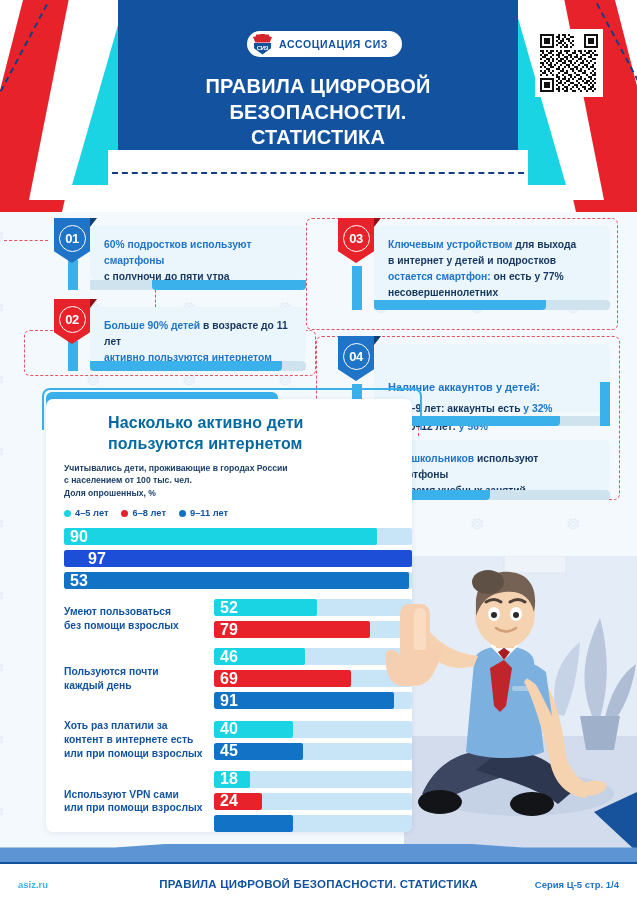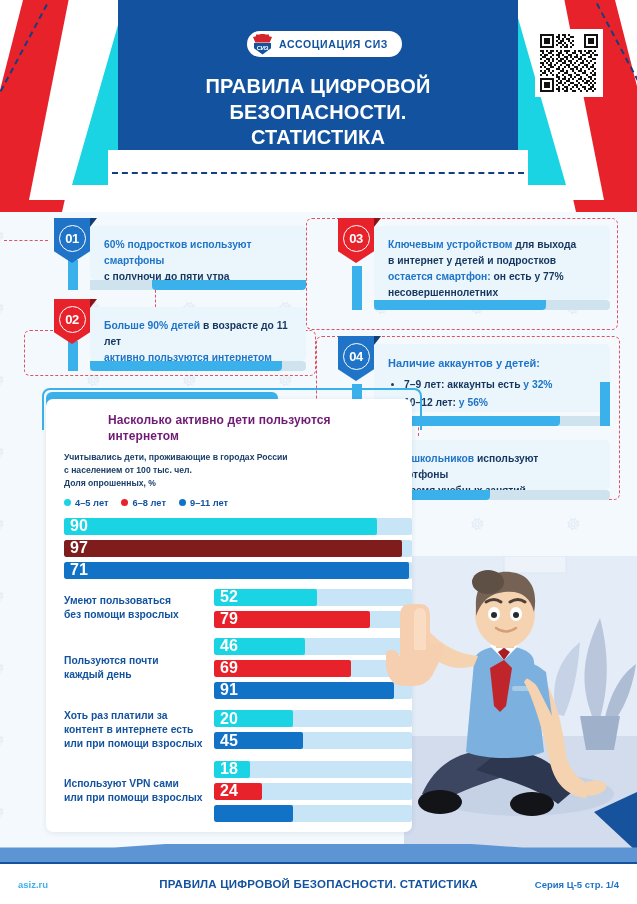--- a/index.html
+++ b/index.html
@@ -55,21 +55,21 @@
   .qr{position:absolute;left:535px;top:29px;width:68px;height:68px;background:#fff;padding:5px;box-sizing:border-box;z-index:5;}
   .qr svg{display:block;width:100%;height:100%;}
 
   
   .red-dash{position:absolute;border:1.5px dashed #e05260;z-index:1;}
 
   
   .fact{position:absolute;z-index:3;}
   .fact .card{position:absolute;left:44px;top:0;background:#eaf6fc;border-radius:5px;padding:11px 12px 11px 14px;box-sizing:border-box;}
   .fact .txt{font-size:10.3px;line-height:1.55;color:#15365f;font-weight:700;}
-  .fact .txt .hl{color:#1f74c8;}
+  .fact .txt .hl{color:#1f74c8;margin-top:24px;}
   .fact .ribbon{position:absolute;left:8px;top:-8px;width:44px;z-index:4;}
   .rb-body{width:36px;height:45px;position:relative;}
   .rb-shape{position:absolute;inset:0;clip-path:polygon(0 0,100% 0,100% 74%,50% 100%,0 74%);}
   .rb-num{position:absolute;inset:0;display:flex;align-items:flex-start;justify-content:center;padding-top:7px;}
   .rb-num span{display:flex;align-items:center;justify-content:center;width:25px;height:25px;border:1.6px solid #fff;border-radius:50%;
      color:#fff;font-weight:700;font-size:13px;letter-spacing:-.5px;}
   .rb-fold{position:absolute;right:-7px;top:0;width:7px;height:9px;background:#0f3f73;clip-path:polygon(0 0,100% 0,0 100%);}
   .bar-foot{position:absolute;height:10px;background:#3bb1ec;border-radius:0 0 4px 4px;z-index:2;}
   .bar-foot-l{position:absolute;width:10px;background:#3bb1ec;z-index:2;}
   .bar-foot-track{position:absolute;height:10px;background:#cfe3ee;border-radius:0 4px 4px 0;z-index:1;}
@@ -79,21 +79,21 @@
   ul.bul li{font-size:10.3px;line-height:1.75;color:#15365f;font-weight:700;}
   ul.bul li::marker{color:#2b3c52;font-size:10px;}
   ul.bul li .hl{color:#1f74c8;}
 
   
   .chart-panel{position:absolute;left:46px;top:399px;width:366px;height:433px;background:#fff;border-radius:7px;
      box-shadow:0 1px 5px rgba(20,60,110,.10);z-index:5;overflow:hidden;}
   .chart-tab{position:absolute;left:46px;top:392px;width:232px;height:16px;background:#3bb1ec;border-radius:6px 6px 0 0;z-index:4;}
   .chart-outline{position:absolute;left:42px;top:388px;width:376px;height:40px;border:2px solid #3bb1ec;border-bottom:none;border-radius:8px 8px 0 0;z-index:3;}
   .chart-head{padding:14px 16px 0 18px;}
-  .chart-title{font-size:12px;font-weight:700;color:#701a75;line-height:1.3;letter-spacing:.1px;padding-left:44px;}
+  .chart-title{font-size:16px;font-weight:700;color:#0369a1;line-height:1.3;letter-spacing:.1px;padding-left:44px;}
   .chart-note{margin-top:7px;font-size:8.6px;line-height:1.5;color:#1c3f68;font-weight:700;}
   .legend{display:flex;gap:13px;margin-top:8px;align-items:center;}
   .lg{display:flex;align-items:center;gap:4px;font-size:9.3px;font-weight:700;color:#12529f;}
   .dot{width:7px;height:7px;border-radius:50%;flex:0 0 auto;}
 
   .rows{margin-top:10px;padding:0 0 0 18px;}
   .row{display:flex;align-items:center;margin-bottom:10px;}
   .row-label{width:150px;flex:0 0 150px;font-size:10.3px;line-height:1.35;font-weight:700;color:#12529f;padding-right:8px;box-sizing:border-box;}
   .bars{flex:1;display:flex;flex-direction:column;gap:5px;}
   .track{position:relative;height:17px;background:#c8e4f7;border-radius:2px;overflow:hidden;}
@@ -659,27 +659,27 @@
     </div>
     <div class="rows" id="chart-rows">
         <div class="row">
           <div class="bars">
             <div class="track">
               <div class="fill" style="width: 90%; background: rgb(26, 212, 227);">
                 <span class="v">90</span>
               </div>
             </div>
             <div class="track">
-              <div class="fill" style="width: 97%; background: #7f1d1d;">
+              <div class="fill" style="width: 97%; background: #1d4ed8; padding-left: 18px;">
                 <span class="v">97</span>
               </div>
             </div>
             <div class="track">
               <div class="fill" style="width: 99%; background: rgb(18, 114, 198);">
-                <span class="v">71</span>
+                <span class="v">53</span>
               </div>
             </div>
           </div>
         </div>
         <div class="row">
           <div class="row-label">
             <div>Умеют пользоваться</div>
             <div>без помощи взрослых</div>
           </div>
           <div class="bars">
@@ -720,21 +720,21 @@
         </div>
         <div class="row">
           <div class="row-label">
             <div>Хоть раз платили за</div>
             <div>контент в интернете есть</div>
             <div>или при помощи взрослых</div>
           </div>
           <div class="bars">
             <div class="track">
               <div class="fill" style="width: 40%; background: rgb(26, 212, 227);">
-                <span class="v">20</span>
+                <span class="v">40</span>
               </div>
             </div>
             <div class="track">
               <div class="fill" style="width: 45%; background: rgb(18, 114, 198);">
                 <span class="v">45</span>
               </div>
             </div>
           </div>
         </div>
         <div class="row">

